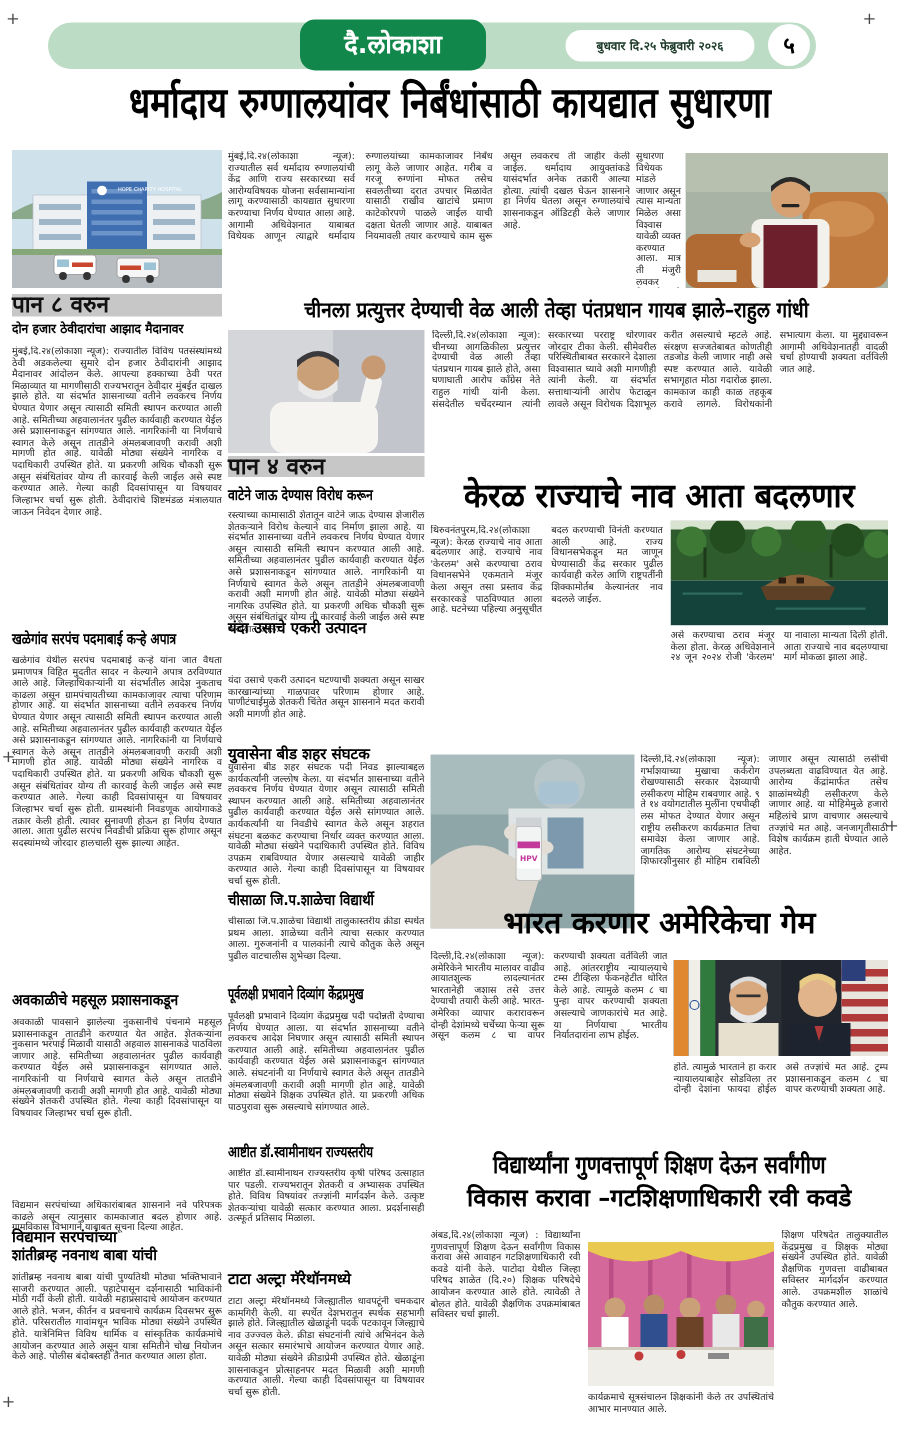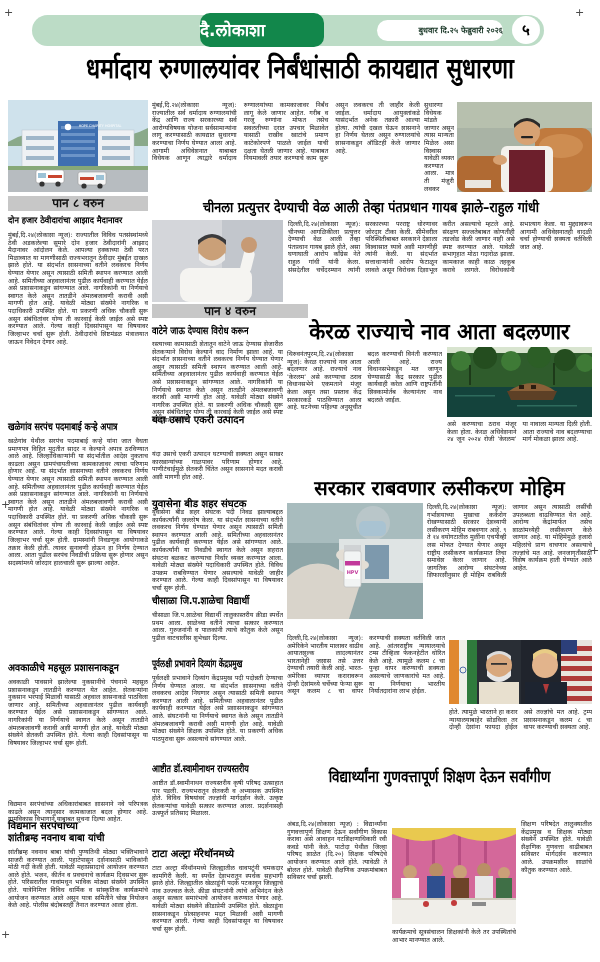--- a/index.html
+++ b/index.html
@@ -3,33 +3,33 @@
 <meta charset="utf-8">
 <style>
   html,body{margin:0;padding:0;background:#f2f2f2}
   #page{position:relative;width:600px;height:962px;background:#ffffff;
         font-family:"DejaVu Sans","Liberation Sans",sans-serif;overflow:hidden;margin:0 auto}
   .abs{position:absolute}
   .crop{color:#4a4a4a;font-size:11px;line-height:10px}
   
   .band{background:#bcdcc6;border-radius:17px}
   .mast-pill{background:#12874b;border-radius:10px;color:#fff;font-weight:bold;
-             font-size:17px;text-align:left;line-height:34px}
+             font-size:17px;text-align:center;line-height:34px}
   .date-pill{background:#ffffff;border-radius:11px;color:#1d3a2a;font-weight:bold;
-             font-size:8px;text-align:right;line-height:21px}
+             font-size:8px;text-align:center;line-height:21px}
   .pg-badge{background:#ffffff;border-radius:50%;color:#000;font-weight:bold;
             font-size:15px;text-align:center;line-height:28px}
   
   .h-main{font-weight:900;font-size:28px;color:#000;white-space:nowrap;text-align:center;
           transform:scaleX(.82);transform-origin:50% 50%;line-height:1.1}
   .h-big{font-weight:900;color:#000;white-space:nowrap;text-align:center;line-height:1.15}
   .subhead{font-weight:bold;color:#000;font-size:10px;line-height:1.15;white-space:nowrap;
            transform-origin:0 50%}
-  .gray-bar{background:#c7c7c7;color:#111;font-weight:bold;font-size:12px;
-            text-align:center;line-height:15px}
+  .gray-bar{background:#c7c7c7;color:#111;font-weight:bold;font-size:15px;
+            text-align:left;line-height:15px}
   
   .bt{font-size:6.3px;line-height:1.21;text-align:justify;color:#1b1b1b;overflow:hidden;
       word-break:break-word}
   .c2{column-count:2;column-gap:6px}
   .c3{column-count:3;column-gap:7px}
   .c4{column-count:4;column-gap:5px}
   .ph{overflow:hidden;background:#d8d8d8}
   .ph svg{display:block;width:100%;height:100%}
 </style>
 </head>
@@ -129,21 +129,21 @@
       <rect width="131" height="82" fill="#d4d6da"></rect>
       <rect x="70" y="0" width="61" height="82" fill="#c2c6cc"></rect>
       <rect x="28" y="48" width="72" height="34" rx="9" fill="#f5f4f1"></rect>
       <circle cx="60" cy="29" r="14" fill="#caa078"></circle>
       <path d="M46,25 Q60,10 74,25 L74,20 Q60,8 46,20 Z" fill="#3a3a3c"></path>
       <path d="M47,33 Q60,48 73,33 L73,40 Q60,52 47,40 Z" fill="#e9e9e9"></path>
       <rect x="90" y="30" width="11" height="22" rx="4" fill="#f5f4f1" transform="rotate(14 95 41)"></rect>
       <circle cx="97" cy="25" r="8" fill="#c79a74"></circle>
     </svg>
   </div>
-  <div class="abs gray-bar" style="left:152px;top:304px;width:156px;height:14px;line-height:14px">पान ४ वरुन</div>
+  <div class="abs gray-bar" style="left:152px;top:304px;width:131px;height:14px;line-height:14px">पान ४ वरुन</div>
   <div class="abs bt c4" style="left:288px;top:220px;width:304px;height:96px">दिल्ली,दि.२४(लोकाशा न्यूज): चीनच्या आगळिकीला प्रत्युत्तर देण्याची वेळ आली तेव्हा पंतप्रधान गायब झाले होते, असा घणाघाती आरोप काँग्रेस नेते राहुल गांधी यांनी केला. संसदेतील चर्चेदरम्यान त्यांनी सरकारच्या परराष्ट्र धोरणावर जोरदार टीका केली. सीमेवरील परिस्थितीबाबत सरकारने देशाला विश्वासात घ्यावे अशी मागणीही त्यांनी केली. या संदर्भात सत्ताधाऱ्यांनी आरोप फेटाळून लावले असून विरोधक दिशाभूल करीत असल्याचे म्हटले आहे. संरक्षण सज्जतेबाबत कोणतीही तडजोड केली जाणार नाही असे स्पष्ट करण्यात आले. यावेळी सभागृहात मोठा गदारोळ झाला. कामकाज काही काळ तहकूब करावे लागले. विरोधकांनी सभात्याग केला. या मुद्द्यावरून आगामी अधिवेशनातही वादळी चर्चा होण्याची शक्यता वर्तविली जात आहे.</div>
 
   <div class="abs subhead" style="left:152px;top:325px;width:131px;transform:scaleX(.82)">वाटेने जाऊ देण्यास विरोध करून</div>
   <div class="abs bt" style="left:152px;top:340px;width:131px;height:92px">रस्त्याच्या कामासाठी शेतातून वाटेने जाऊ देण्यास शेजारील शेतकऱ्याने विरोध केल्याने वाद निर्माण झाला आहे. या संदर्भात शासनाच्या वतीने लवकरच निर्णय घेण्यात येणार असून त्यासाठी समिती स्थापन करण्यात आली आहे. समितीच्या अहवालानंतर पुढील कार्यवाही करण्यात येईल असे प्रशासनाकडून सांगण्यात आले. नागरिकांनी या निर्णयाचे स्वागत केले असून तातडीने अंमलबजावणी करावी अशी मागणी होत आहे. यावेळी मोठ्या संख्येने नागरिक उपस्थित होते. या प्रकरणी अधिक चौकशी सुरू असून संबंधितांवर योग्य ती कारवाई केली जाईल असे स्पष्ट करण्यात आले.</div>
 
   <div class="abs subhead" style="left:152px;top:414px;width:131px">यंदा उसाचे एकरी उत्पादन</div>
   <div class="abs bt" style="left:152px;top:450px;width:131px;height:38px">यंदा उसाचे एकरी उत्पादन घटण्याची शक्यता असून साखर कारखान्यांच्या गाळपावर परिणाम होणार आहे. पाणीटंचाईमुळे शेतकरी चिंतेत असून शासनाने मदत करावी अशी मागणी होत आहे.</div>
 
   <div class="abs subhead" style="left:152px;top:498px;width:131px">युवासेना बीड शहर संघटक</div>
   <div class="abs bt" style="left:152px;top:508px;width:131px;height:84px">युवासेना बीड शहर संघटक पदी निवड झाल्याबद्दल कार्यकर्त्यांनी जल्लोष केला. या संदर्भात शासनाच्या वतीने लवकरच निर्णय घेण्यात येणार असून त्यासाठी समिती स्थापन करण्यात आली आहे. समितीच्या अहवालानंतर पुढील कार्यवाही करण्यात येईल असे सांगण्यात आले. कार्यकर्त्यांनी या निवडीचे स्वागत केले असून शहरात संघटना बळकट करण्याचा निर्धार व्यक्त करण्यात आला. यावेळी मोठ्या संख्येने पदाधिकारी उपस्थित होते. विविध उपक्रम राबविण्यात येणार असल्याचे यावेळी जाहीर करण्यात आले. गेल्या काही दिवसांपासून या विषयावर चर्चा सुरू होती.</div>
@@ -178,41 +178,41 @@
       <rect x="8" y="48" width="40" height="1.5" fill="#2e6b5d"></rect>
         <rect x="70" y="58" width="60" height="1.5" fill="#2e6b5d"></rect>
       <path d="M62,44 q24,-16 46,0 z" fill="#8a6038"></path>
       <path d="M60,44 h50 l-4,9 h-42 z" fill="#5d4026"></path>
       <rect x="72" y="38" width="5" height="4" fill="#2c1d10"></rect>
         <rect x="84" y="38" width="5" height="4" fill="#2c1d10"></rect>
     </svg>
   </div>
   <div class="abs bt c2" style="left:447px;top:420px;width:145px;height:28px">असे करण्याचा ठराव मंजूर केला होता. केरळ अधिवेशनाने २४ जून २०२४ रोजी 'केरलम' या नावाला मान्यता दिली होती. आता राज्याचे नाव बदलण्याचा मार्ग मोकळा झाला आहे.</div>
 
-  <div class="abs h-big" style="left:287px;top:477px;width:305px;font-size:20px">सरकार राबवणार लसीकरण मोहिम</div>
   <div class="abs ph" style="left:287px;top:503px;width:136px;height:116px">
     <svg viewBox="0 0 136 116" preserveAspectRatio="none">
       <rect width="136" height="116" fill="#8fa6a8"></rect>
       <rect width="136" height="40" fill="#a8bcbe"></rect>
       <circle cx="86" cy="20" r="17" fill="#b9c6c9"></circle>
       <rect x="72" y="18" width="27" height="15" rx="5" fill="#a9c3d2"></rect>
       <rect x="52" y="36" width="84" height="44" fill="#dfe4e4"></rect>
       <rect x="78" y="42" width="24" height="34" fill="#7d99ad"></rect>
       <path d="M0,116 L0,74 Q20,56 42,62 L74,78 L62,116 Z" fill="#d9d4cb"></path>
       <ellipse cx="58" cy="52" rx="9" ry="6" fill="#e3ded5"></ellipse>
       <ellipse cx="74" cy="62" rx="8" ry="5" fill="#e3ded5"></ellipse>
       <rect x="57" y="42" width="17" height="7" fill="#cfd2d4"></rect>
       <rect x="57" y="48" width="17" height="36" rx="2" fill="#f2f4f4" stroke="#c0c0c0" stroke-width="0.7"></rect>
       <rect x="58" y="58" width="15" height="18" fill="#ffffff"></rect>
       <rect x="58" y="58" width="15" height="4.5" fill="#c2399b"></rect>
       <text x="65.5" y="71" font-size="5" font-weight="bold" fill="#c2399b" text-anchor="middle">HPV</text>
     </svg>
   </div>
   <div class="abs bt c2" style="left:427px;top:503px;width:165px;height:98px">दिल्ली,दि.२४(लोकाशा न्यूज): गर्भाशयाच्या मुखाचा कर्करोग रोखण्यासाठी सरकार देशव्यापी लसीकरण मोहिम राबवणार आहे. ९ ते १४ वयोगटातील मुलींना एचपीव्ही लस मोफत देण्यात येणार असून राष्ट्रीय लसीकरण कार्यक्रमात तिचा समावेश केला जाणार आहे. जागतिक आरोग्य संघटनेच्या शिफारशीनुसार ही मोहिम राबविली जाणार असून त्यासाठी लसींची उपलब्धता वाढविण्यात येत आहे. आरोग्य केंद्रांमार्फत तसेच शाळांमध्येही लसीकरण केले जाणार आहे. या मोहिमेमुळे हजारो महिलांचे प्राण वाचणार असल्याचे तज्ज्ञांचे मत आहे. जनजागृतीसाठी विशेष कार्यक्रम हाती घेण्यात आले आहेत.</div>
 
+  <div class="abs h-big" style="left:287px;top:604px;width:305px;font-size:20px">भारत करणार अमेरिकेचा गेम</div>
   <div class="abs bt c2" style="left:287px;top:634px;width:158px;height:130px">दिल्ली,दि.२४(लोकाशा न्यूज): अमेरिकेने भारतीय मालावर वाढीव आयातशुल्क लादल्यानंतर भारतानेही जशास तसे उत्तर देण्याची तयारी केली आहे. भारत-अमेरिका व्यापार करारावरून दोन्ही देशांमध्ये चर्चेच्या फेऱ्या सुरू असून कलम ८ चा वापर करण्याची शक्यता वर्तविली जात आहे. आंतरराष्ट्रीय न्यायालयाचे टम्स टीव्हिला फेकनहेटीत धोरित केले आहे. त्यामुळे कलम ८ चा पुन्हा वापर करण्याची शक्यता असल्याचे जाणकारांचे मत आहे. या निर्णयाचा भारतीय निर्यातदारांना लाभ होईल.</div>
   <div class="abs ph" style="left:449px;top:640px;width:143px;height:64px">
     <svg viewBox="0 0 143 64" preserveAspectRatio="none">
       <rect width="143" height="64" fill="#20242c"></rect>
       <rect x="0" width="10" height="64" fill="#e0882f"></rect>
       <rect x="10" width="8" height="64" fill="#efefe8"></rect>
       <circle cx="14" cy="30" r="3" fill="none" stroke="#2a4d9b" stroke-width="0.8"></circle>
       <rect x="18" width="10" height="64" fill="#2f7a3c"></rect>
       <rect x="112" width="31" height="64" fill="#e8e4de"></rect>
       <rect x="112" y="6" width="31" height="5" fill="#b03a3a"></rect>
@@ -230,20 +230,21 @@
       <rect x="42" y="23" width="16" height="1.8" fill="#333"></rect>
       <rect x="76" y="42" width="42" height="22" fill="#1d2430"></rect>
       <path d="M94,44 l3,10 l3,-10 z" fill="#b03a3a"></path>
       <circle cx="96" cy="25" r="13" fill="#e2b48c"></circle>
       <path d="M84,20 Q96,6 108,20 L108,14 Q96,4 84,14 Z" fill="#e8cc85"></path>
     </svg>
   </div>
   <div class="abs bt c2" style="left:449px;top:708px;width:143px;height:56px">होते. त्यामुळे भारताने हा करार न्यायालयाबाहेर सोडविला तर दोन्ही देशांना फायदा होईल असे तज्ज्ञांचे मत आहे. ट्रम्प प्रशासनाकडून कलम ८ चा वापर करण्याची शक्यता आहे.</div>
 
   <div class="abs h-big" style="left:287px;top:768px;width:305px;font-size:16px;transform:scaleX(.84);transform-origin:50% 50%">विद्यार्थ्यांना गुणवत्तापूर्ण शिक्षण देऊन सर्वांगीण</div>
+  <div class="abs h-big" style="left:287px;top:790px;width:305px;font-size:16px">विकास करावा –गटशिक्षणाधिकारी रवी कवडे</div>
   <div class="abs bt" style="left:287px;top:820px;width:100px;height:136px">अंबड,दि.२४(लोकाशा न्यूज) : विद्यार्थ्यांना गुणवत्तापूर्ण शिक्षण देऊन सर्वांगीण विकास करावा असे आवाहन गटशिक्षणाधिकारी रवी कवडे यांनी केले. पाटोदा येथील जिल्हा परिषद शाळेत (दि.२०) शिक्षक परिषदेचे आयोजन करण्यात आले होते. त्यावेळी ते बोलत होते. यावेळी शैक्षणिक उपक्रमांबाबत सविस्तर चर्चा झाली.</div>
   <div class="abs ph" style="left:392px;top:828px;width:124px;height:96px">
     <svg viewBox="0 0 124 96" preserveAspectRatio="none">
       <rect width="124" height="96" fill="#d4689a"></rect>
       <rect x="14" width="3" height="70" fill="#b94f84"></rect>
         <rect x="40" width="3" height="70" fill="#b94f84"></rect>
       <rect x="66" width="3" height="70" fill="#b94f84"></rect>
         <rect x="92" width="3" height="70" fill="#b94f84"></rect>
       <path d="M0,6 Q31,20 62,6 Q93,20 124,6 L124,0 L0,0 Z" fill="#e9c94f"></path>
       <circle cx="18" cy="44" r="7" fill="#caa078"></circle>

